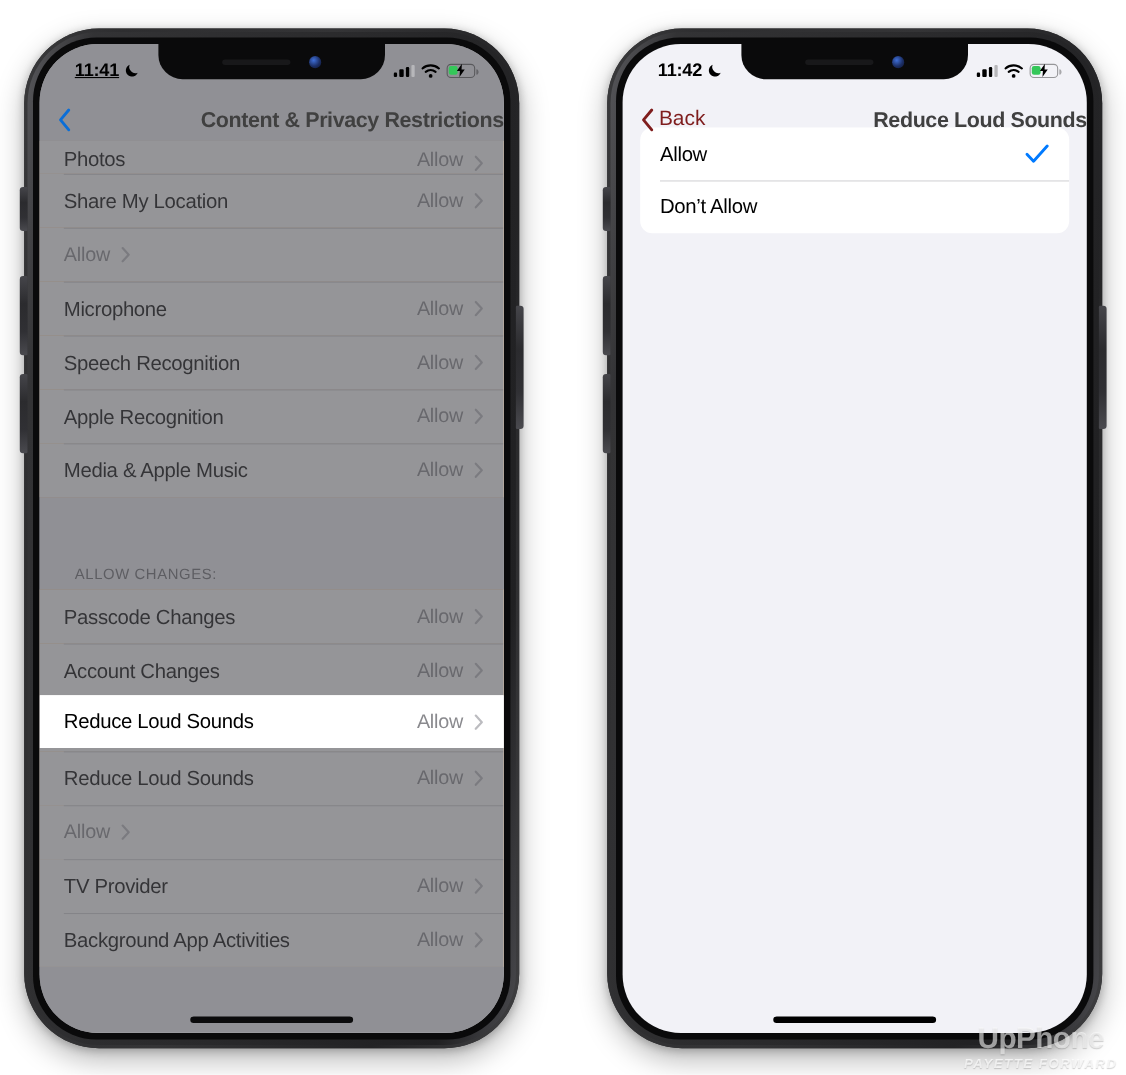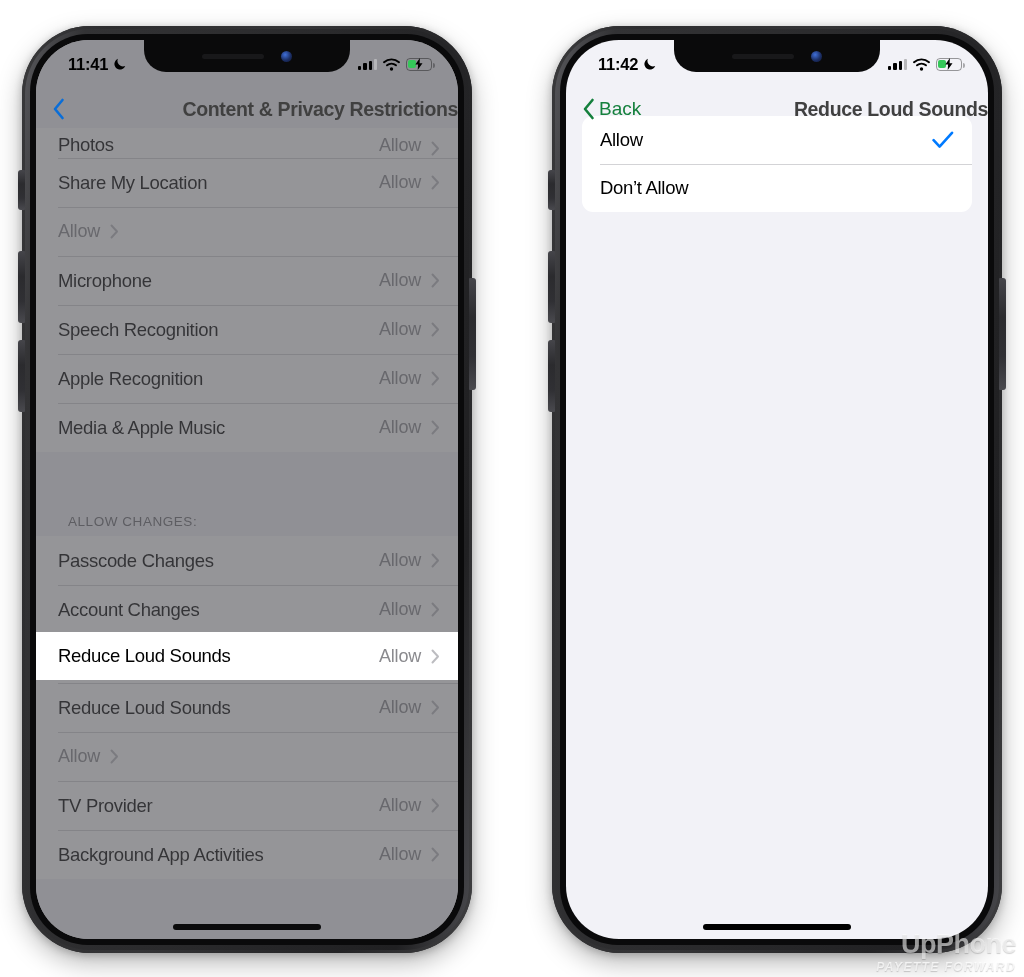--- a/index.html
+++ b/index.html
@@ -176,21 +176,21 @@
   }
   .nav-back {
     position: absolute;
     left: 16px;
     display: flex;
     align-items: center;
     gap: 4px;
     color: #0a6ed8;
     font-size: 19px;
   }
-  .nav-back.ios-blue { color: #15803d; }
+  .nav-back.ios-blue { color: #7f1d1d; }
   .nav-title {
     width: 100%;
     text-align: right;
     font-size: 19.5px;
     font-weight: bold;
     color: #404040;
     letter-spacing: -0.35px;
   }
   .nav-title-r { font-size: 19.5px; padding-left: 22px; }
 
@@ -304,21 +304,21 @@
     background: #000;
     z-index: 45;
   }
 
   
   .watermark {
     position: absolute;
     right: 8px;
     bottom: 4px;
     z-index: 60;
-    text-align: right;
+    text-align: center;
     pointer-events: none;
     line-height: 1;
   }
   .wm-top {
     font-size: 27px;
     font-weight: bold;
     color: rgba(255,255,255,0.58);
     letter-spacing: -0.5px;
     text-shadow: 0 1px 1px rgba(0,0,0,0.18);
     display: block;
@@ -505,21 +505,21 @@
 
       <div class="navbar" style="z-index:21;">
         <span class="nav-back">
           <svg width="13" height="22" viewBox="0 0 13 22">
               <path d="M10.5 2 L3 11 L10.5 20" fill="none" stroke="currentColor" stroke-width="2.6" stroke-linecap="round" stroke-linejoin="round"></path>
             </svg>
         </span>
         <span class="nav-title">Content &amp; Privacy Restrictions</span>
       </div>
 
-      <div class="statusbar" style="z-index:31;">
+      <div class="statusbar" style="z-index:31;text-decoration:underline;">
         <span class="sb-left">
           <span>11:41</span>
           <svg class="sb-moon" width="14" height="14" viewBox="0 0 14 14">
             <path d="M12.2 9.1A5.6 5.6 0 0 1 4.9 1.8 5.6 5.6 0 1 0 12.2 9.1Z" fill="#000"></path>
           </svg>
         </span>
         <span class="sb-right">
           <span class="sig">
               <i></i>
               <i></i>

